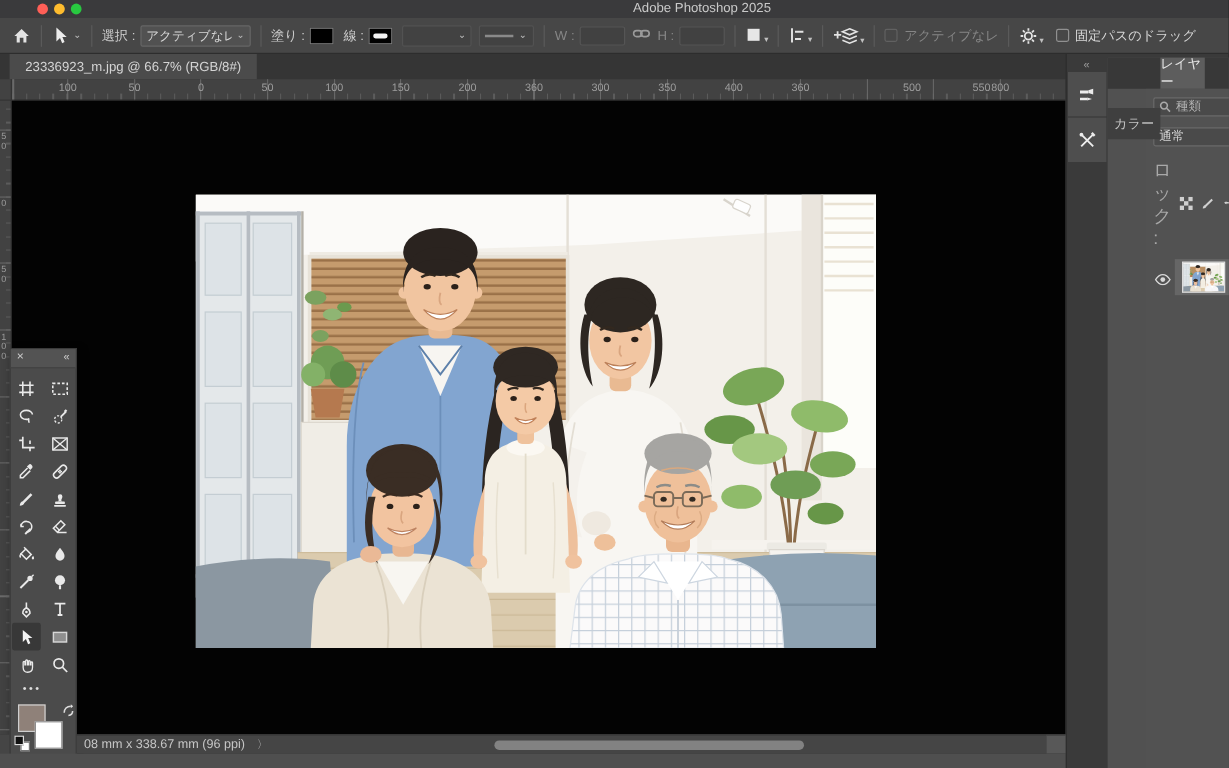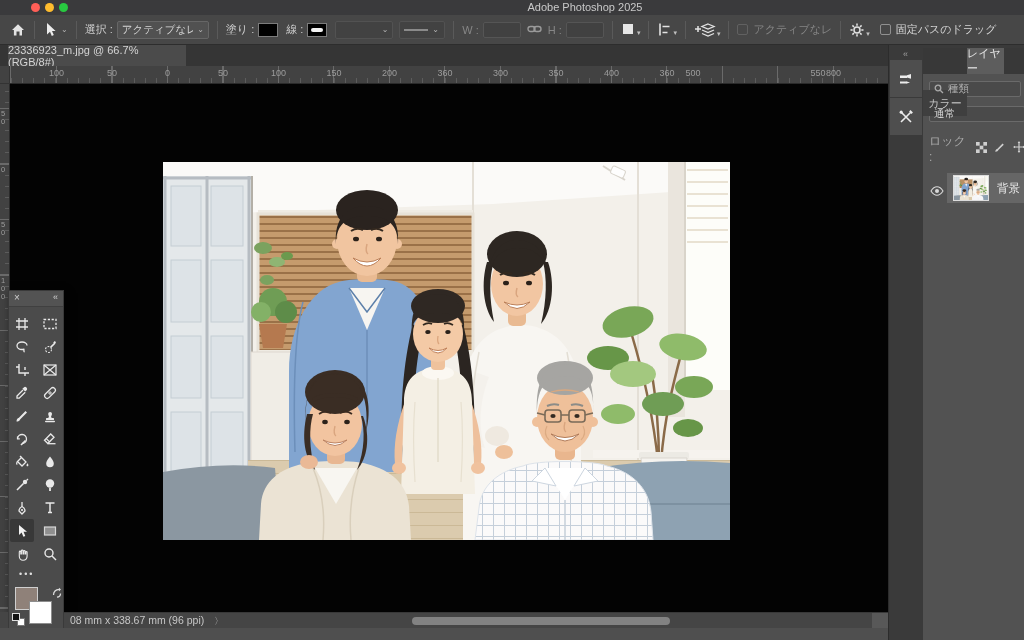--- a/index.html
+++ b/index.html
@@ -33,21 +33,21 @@
     border-radius:2px; flex:none; }
   .cbox { width:11px; height:11px; border:1px solid #909090; border-radius:2px;
     margin-right:5px; flex:none; background:transparent; }
   .cbox.disabled { border-color:#616161; }
   .graytext { color:#868686; }
   .micon { width:16px; height:16px; flex:none; }
   .tri { font-size:7px; color:#c0c0c0; margin-left:1px; align-self:flex-end; }
 
   
   #tabrow { left:0; top:45px; width:888px; height:21px; background:#353535; }
-  #doctab { position:absolute; left:8px; top:0; width:178px; height:21px; background:#4b4b4b;
+  #doctab { position:absolute; left:8px; top:0; width:206px; height:21px; background:#4b4b4b;
     color:#d4d4d4; font-size:11px; display:flex; align-items:center; justify-content:center; }
 
   
   #ruler-corner { left:0; top:66px; width:10px; height:18px; background:#424242;
     border-right:1px solid #333; border-bottom:1px solid #333; }
   #hruler { left:10px; top:66px; width:878px; height:18px; background:#424242;
     border-bottom:1px solid #2a2a2a; overflow:hidden;
     background-image:
       repeating-linear-gradient(90deg,#6a6a6a 0 1px,transparent 1px 55.5px),
       repeating-linear-gradient(90deg,#5c5c5c 0 1px,transparent 1px 11.1px);
@@ -100,26 +100,26 @@
     border-left:1px solid #2c2c2c; }
   #dock-collapse { position:absolute; left:14px; top:4px; color:#9f9f9f; font-size:9px; }
   .stripbtn { position:absolute; left:1px; width:32px; height:37px; background:#4e4e4e;
     display:flex; align-items:center; justify-content:center; }
   #panel { position:absolute; left:34px; top:3px; width:102px; height:592px; background:#515151; }
   #ptabs { height:26px; background:#383838; display:flex; }
   .ptab { height:26px; display:flex; align-items:center; justify-content:center;
     font-size:11px; flex:none; }
   .ptab.inactive { width:44px; background:#3f3f3f; color:#c6c6c6;margin-top:42px; }
   .ptab.active { width:37px; background:#5d5d5d; color:#e6e6e6; }
-  #pbody { background:#525252; height:566px; padding-top:7px; }
+  #pbody { background:#525252; height:566px; padding-top:7px;margin-left:32px; }
   .pfield { margin:0 0 0 6px; width:92px; height:16px; background:#4a4a4a;
     border:1px solid #6a6a6a; border-radius:2px; display:flex; align-items:center;
     padding:0 4px; font-size:10.5px; color:#b4b4b4; }
   #blendfield { margin-top:9px; width:96px; color:#d6d6d6; }
-  #lockrow { display:flex; align-items:center; margin:11px 0 0 6px; font-size:12px;
+  #lockrow { display:flex; align-items:center; margin:11px 0 0 6px; font-size:15px;
     color:#a8a8a8; gap:7px; }
   #layerrow { position:relative; height:30px; margin-top:9px; }
   #layerhl { position:absolute; left:24px; right:0; top:0; height:30px; background:#666; }
   #eye { position:absolute; left:7px; top:9px; }
   #lthumb { position:absolute; left:30px; top:2px; width:36px; height:26px;
     border:1px solid #dcdcdc; background:#888; }
   #lname { position:absolute; left:74px; top:8px; font-size:11.5px; color:#e8e8e8; }
 
   
   #statusbar { left:64px; top:612px; width:808px; height:16px; background:#454545;
@@ -446,21 +446,21 @@
       <span class="hlab" style="left: 157.5px;">0</span>
       <span class="hlab" style="left: 213px;">50</span>
       <span class="hlab" style="left: 268.5px;">100</span>
       <span class="hlab" style="left: 324px;">150</span>
       <span class="hlab" style="left: 379.5px;">200</span>
       <span class="hlab" style="left: 435px;">360</span>
       <span class="hlab" style="left: 490.5px;">300</span>
       <span class="hlab" style="left: 546px;">350</span>
       <span class="hlab" style="left: 601.5px;">400</span>
       <span class="hlab" style="left: 657px;">360</span>
-      <span class="hlab" style="left: 683px;">500</span>
+      <span class="hlab" style="left: 750px;">500</span>
       <span class="hlab" style="left: 808px;">550</span>
       <span class="hlab" style="left: 823.5px;">800</span>
     </div>
   <div class="abs" id="vruler">
       <span class="vlab" style="top: 26px;">50</span>
       <span class="vlab" style="top: 81.5px;">0</span>
       <span class="vlab" style="top: 137px;">50</span>
       <span class="vlab" style="top: 192.5px;">100</span>
     </div>
 

